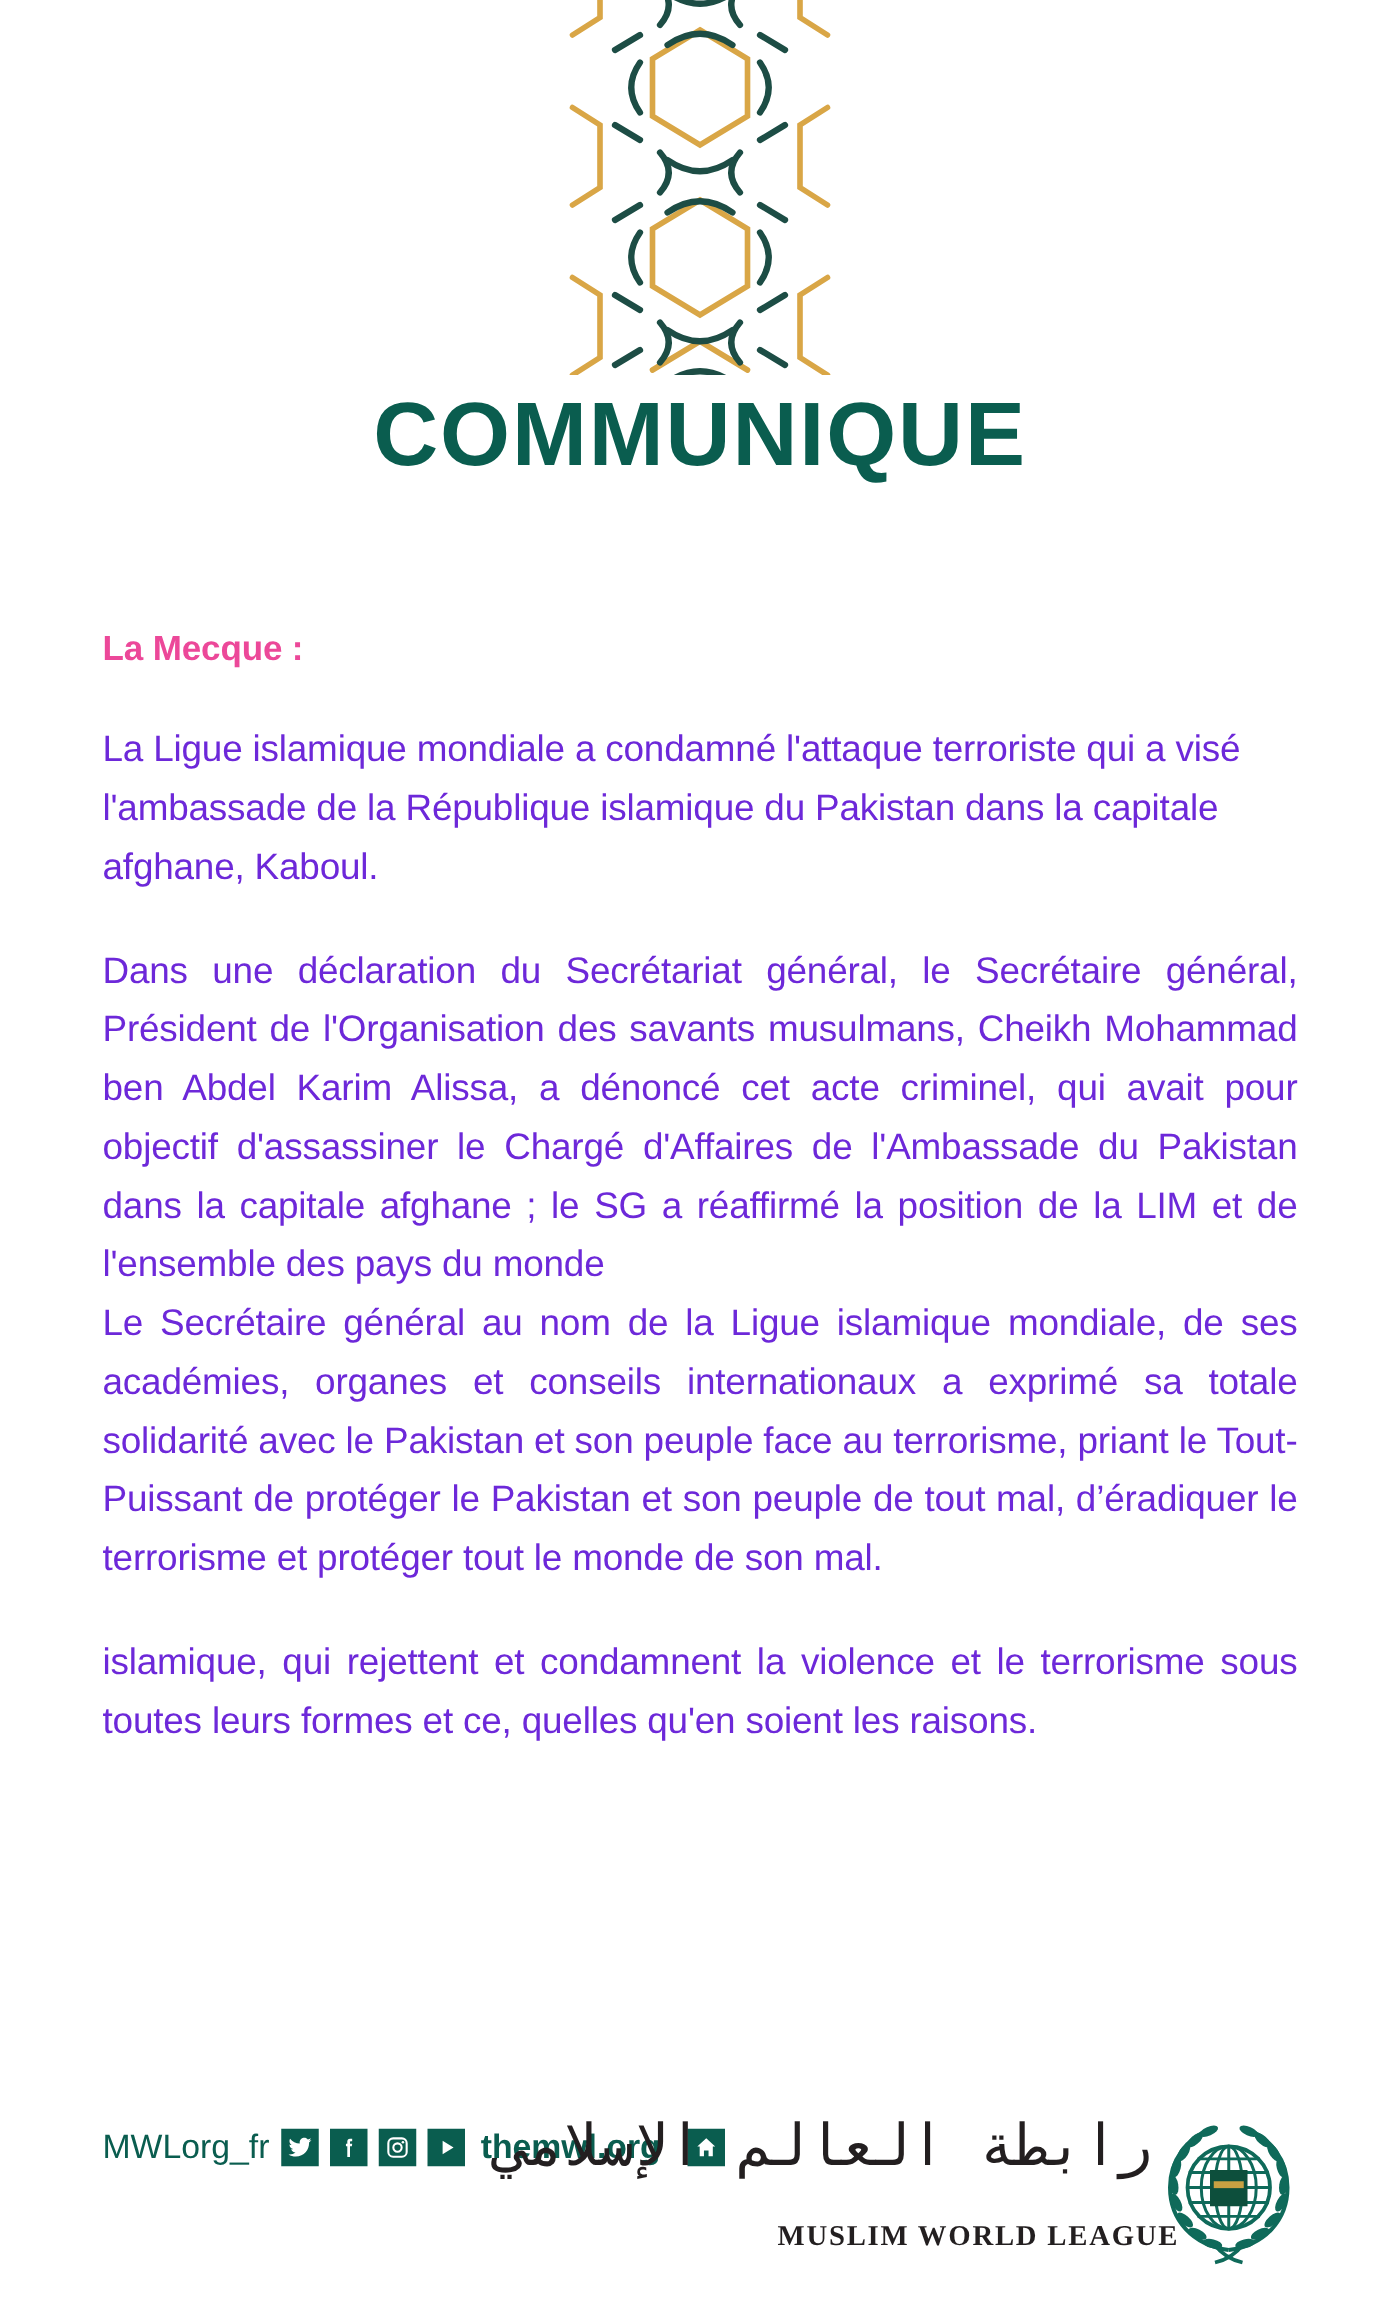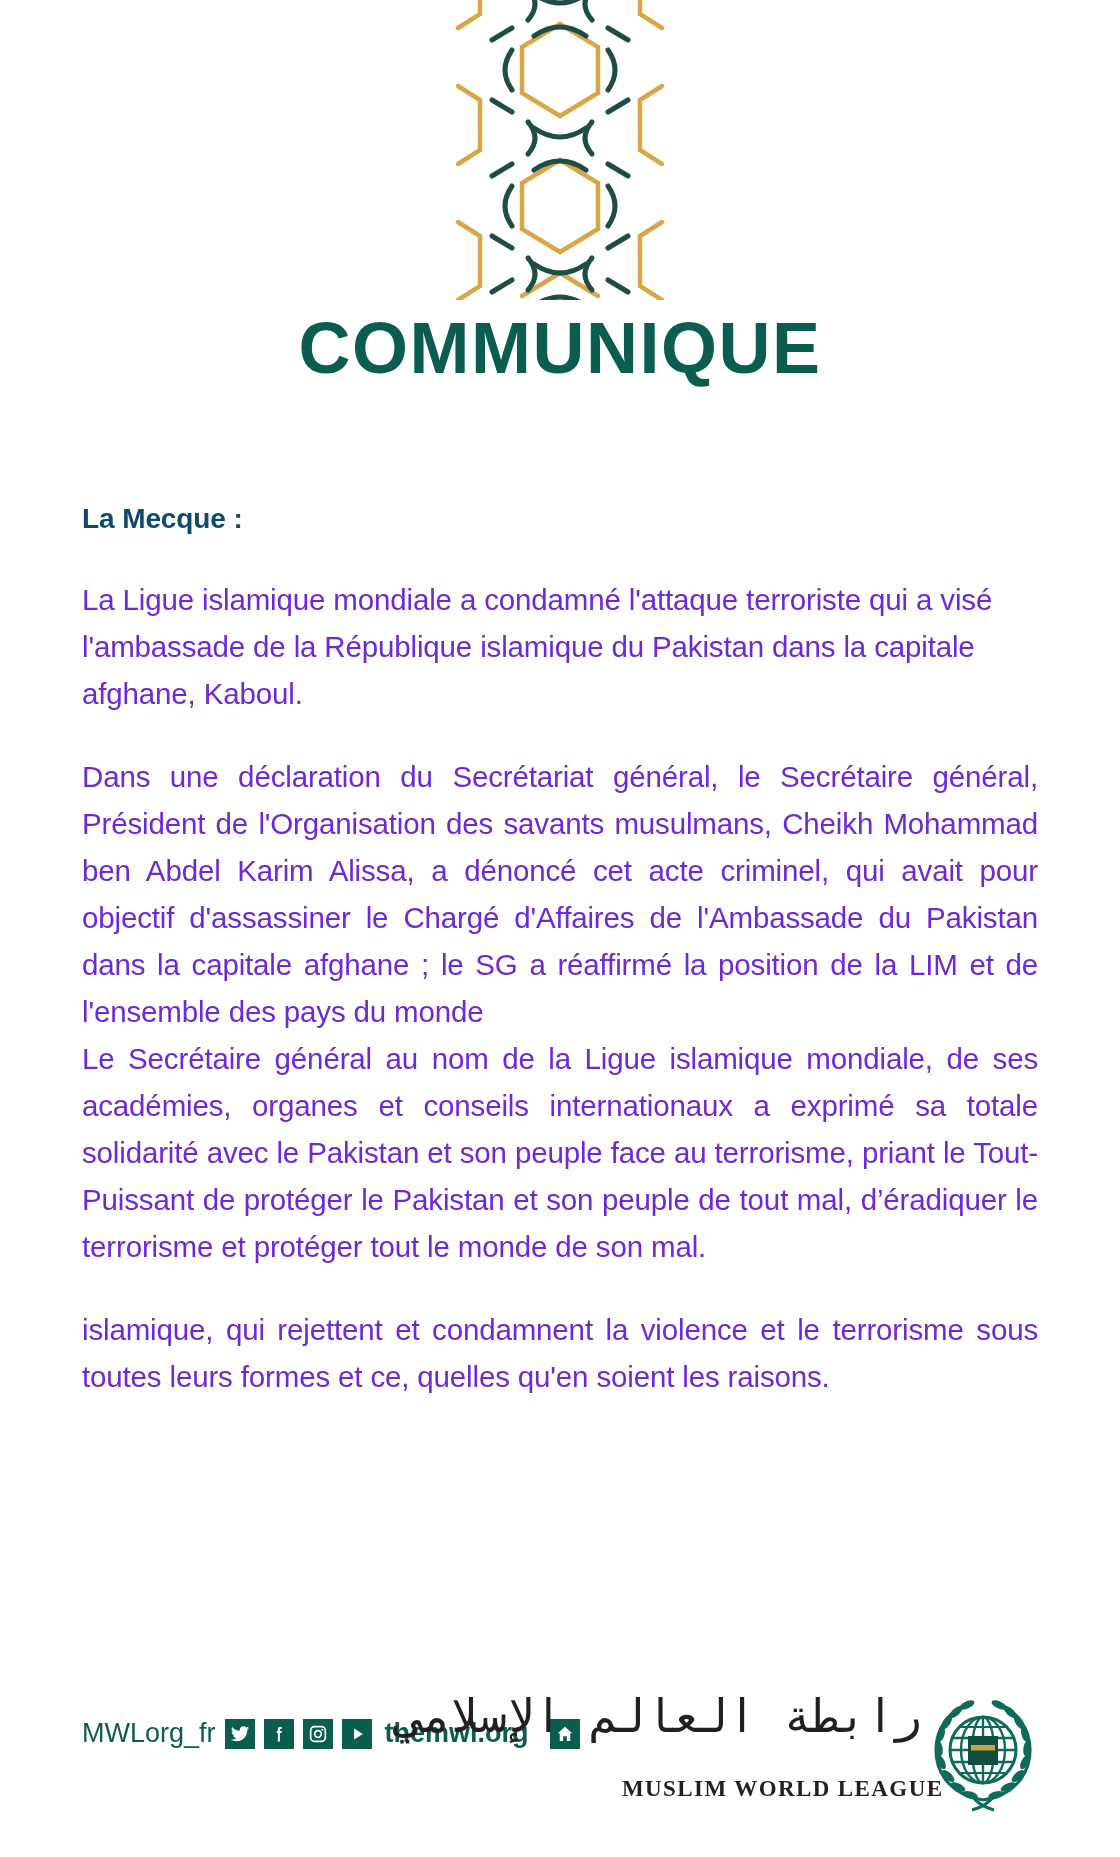--- a/index.html
+++ b/index.html
@@ -60,21 +60,21 @@
   
   .body-block {
     position: absolute;
     top: 500px;
     left: 82px;
     width: 956px;
   }
   .lede {
     font-size: 28px;
     font-weight: bold;
-    color: #0c4a6e;
+    color: #ec4899;
     margin: 0 0 38px 0;
     line-height: 1.35;
     letter-spacing: -0.1px;
   }
   p.para {
     font-size: 29.5px;
     line-height: 47px;
     margin: 0 0 36px 0;
     color: #6d28d9;
     text-align: justify;
@@ -90,21 +90,21 @@
   .footer {
     position: absolute;
     left: 0;
     top: 1690px;
     width: 1120px;
     height: 140px;
   }
   .social {
     position: absolute;
     left: 82px;
-    top: 28px;
+    top: 12px;
     display: flex;
     align-items: center;
     gap: 9px;
     justify-content: center;
   }
   .handle, .site {
     font-size: 27px;
     color: #0a5d4f;
     font-family: "Liberation Sans", sans-serif;
     letter-spacing: 0;

